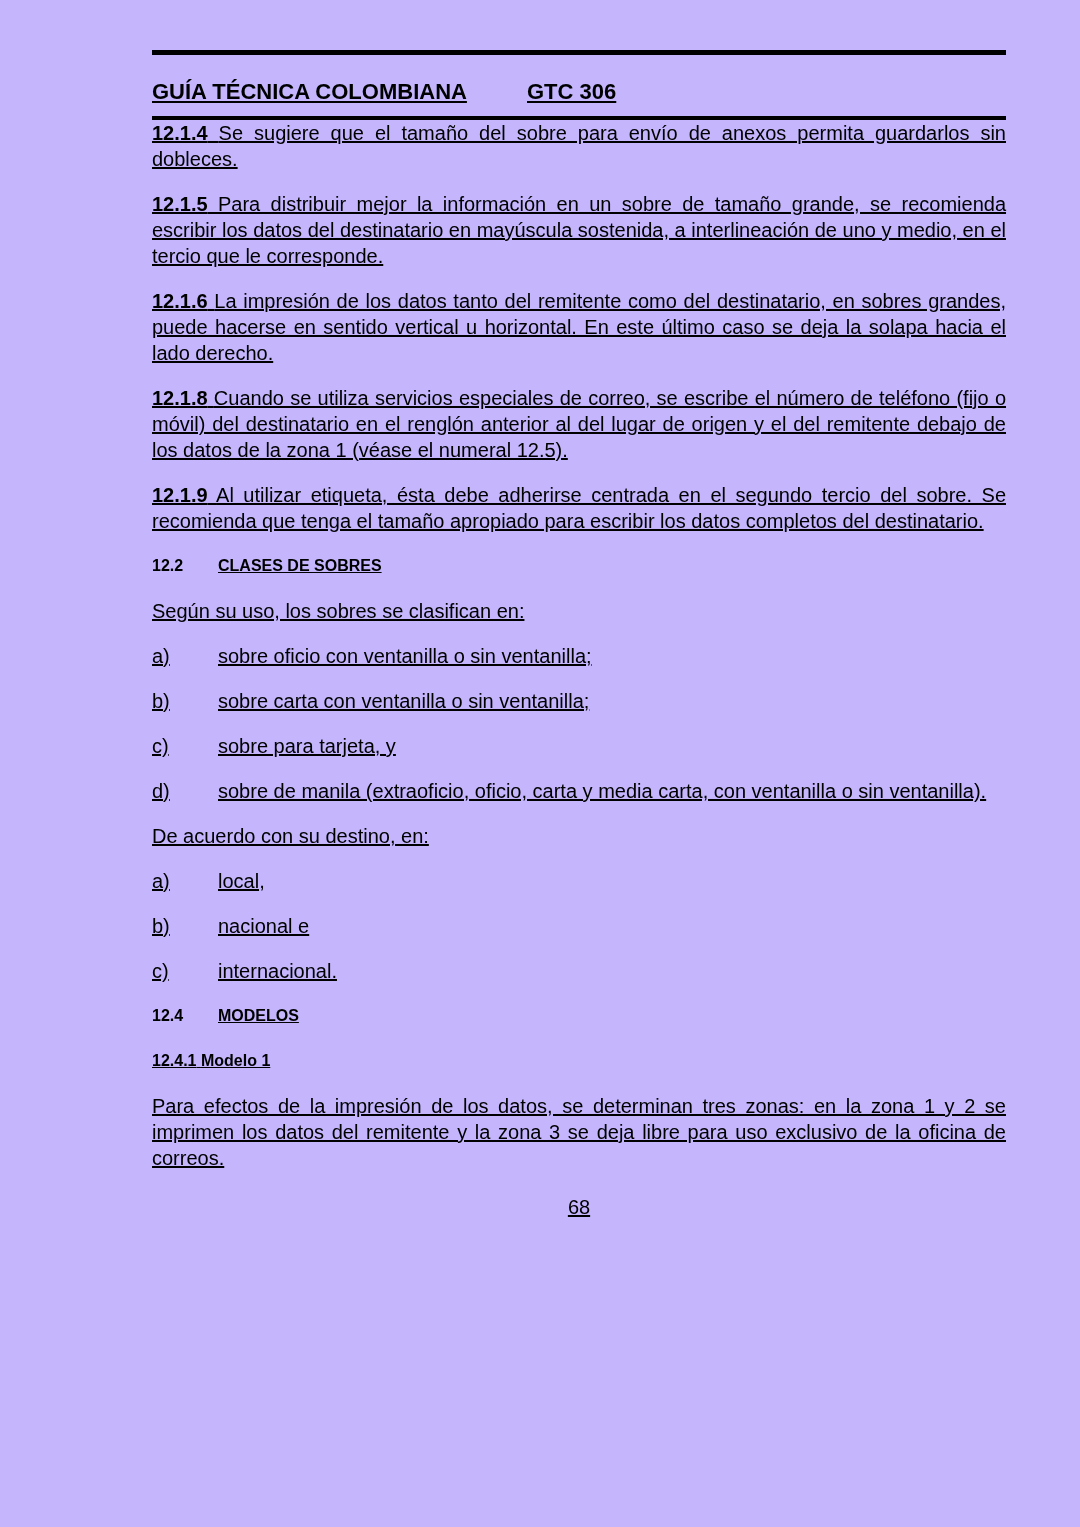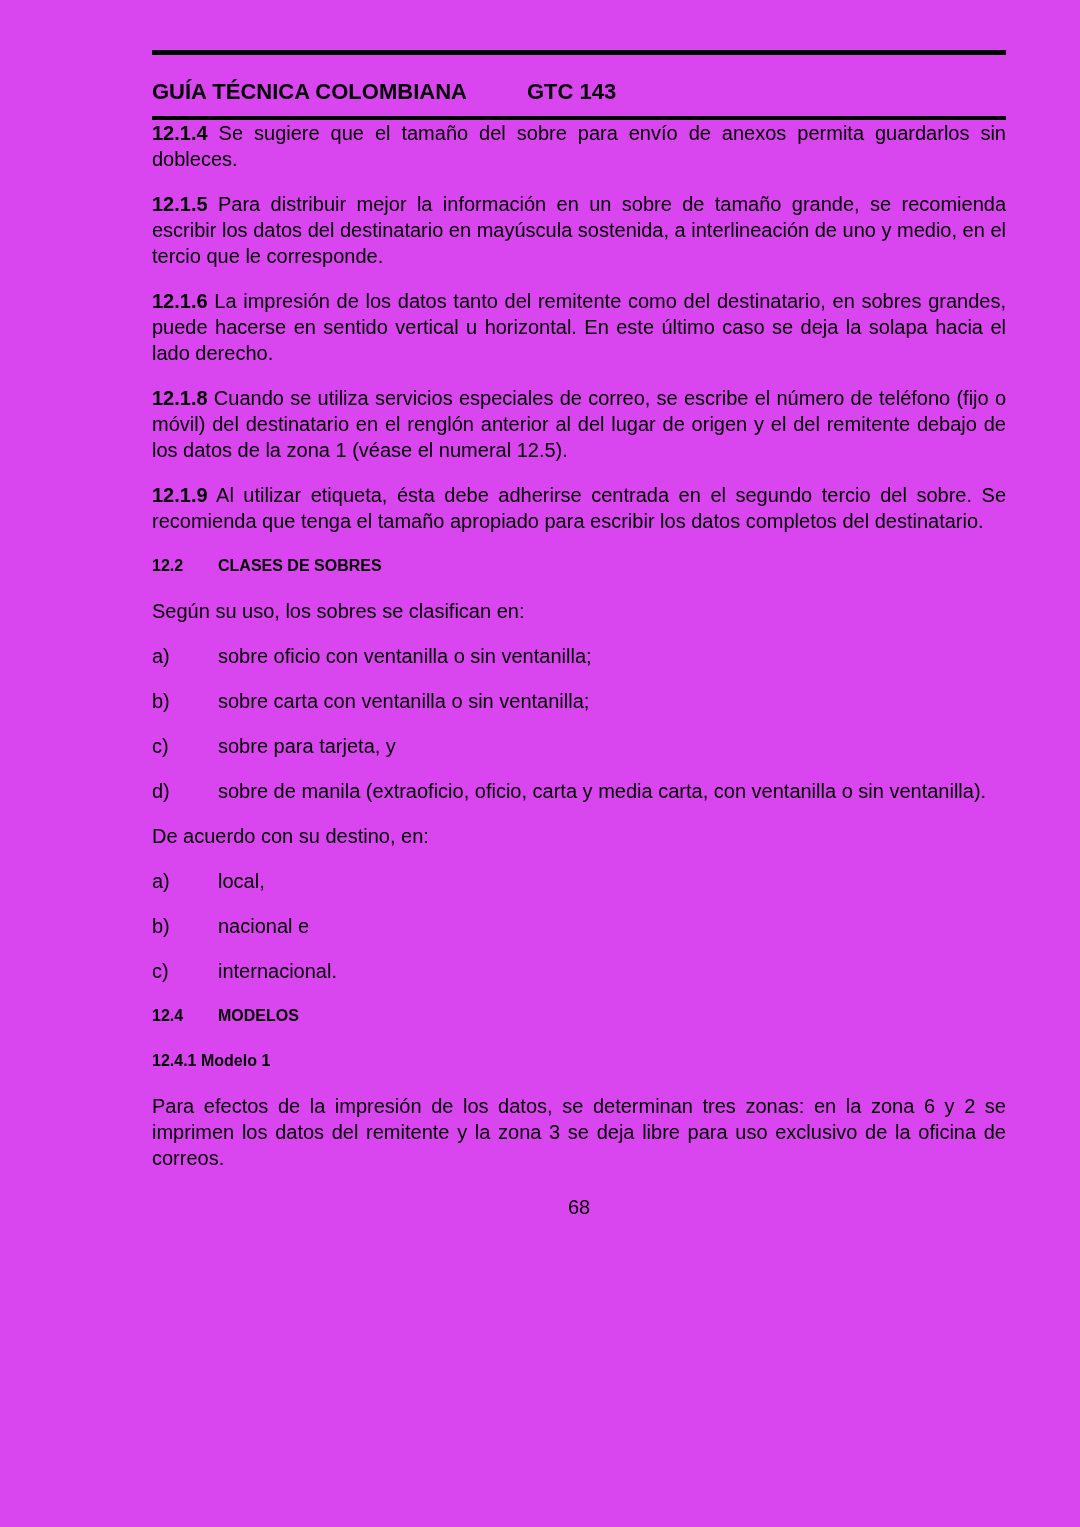--- a/index.html
+++ b/index.html
@@ -4,26 +4,27 @@
 <style>
   html, body {
     margin: 0;
     padding: 0;
     background: #ffffff;
   }
   .page {
     position: relative;
     width: 1080px;
     height: 1527px;
-    background: #d946ef;
+    background: #c4b5fd;
     color: #000000;
     font-family: "Liberation Sans", "DejaVu Sans", sans-serif;
     font-size: 20px;
     line-height: 26px;
     overflow: hidden;
+    text-decoration: underline;
   }
   .content {
     margin-left: 152px;
     width: 854px;
   }
   .rule-top {
     margin-top: 50px;
     height: 5px;
     background: #000000;
   }
@@ -82,21 +83,21 @@
 </head>
 <body>
 
 <div class="page">
   <div class="content">
 
     <header>
       <div class="rule-top"></div>
       <div class="header-row">
         <span class="doc-title">GUÍA TÉCNICA COLOMBIANA</span>
-        <span class="doc-code">GTC 143</span>
+        <span class="doc-code">GTC 306</span>
       </div>
       <div class="rule-bottom"></div>
     </header>
 
     <main>
 
       <p class="block para"><span class="pnum">12.1.4</span> <span>Se sugiere que el tamaño del sobre para envío de anexos permita guardarlos sin dobleces.</span></p>
 
       <p class="block para"><span class="pnum">12.1.5</span> <span>Para distribuir mejor la información en un sobre de tamaño grande, se recomienda escribir los datos del destinatario en mayúscula sostenida, a interlineación de uno y medio, en el tercio que le corresponde.</span></p>
 
@@ -147,19 +148,19 @@
           <span class="li-label">c)</span>
           <span class="li-text">internacional.</span>
         </div>
 
 
 
       <h2 class="block heading"><span class="tab">12.4</span><span>MODELOS</span></h2>
 
       <h3 class="block subheading"><span>12.4.1</span> <span>Modelo 1</span></h3>
 
-      <p class="block para">Para efectos de la impresión de los datos, se determinan tres zonas: en la zona 6 y 2 se imprimen los datos del remitente y la zona 3 se deja libre para uso exclusivo de la oficina de correos.</p>
+      <p class="block para">Para efectos de la impresión de los datos, se determinan tres zonas: en la zona 1 y 2 se imprimen los datos del remitente y la zona 3 se deja libre para uso exclusivo de la oficina de correos.</p>
 
       <div class="page-footer">68</div>
 
     </main>
   </div>
 </div>
 
 </body></html>

